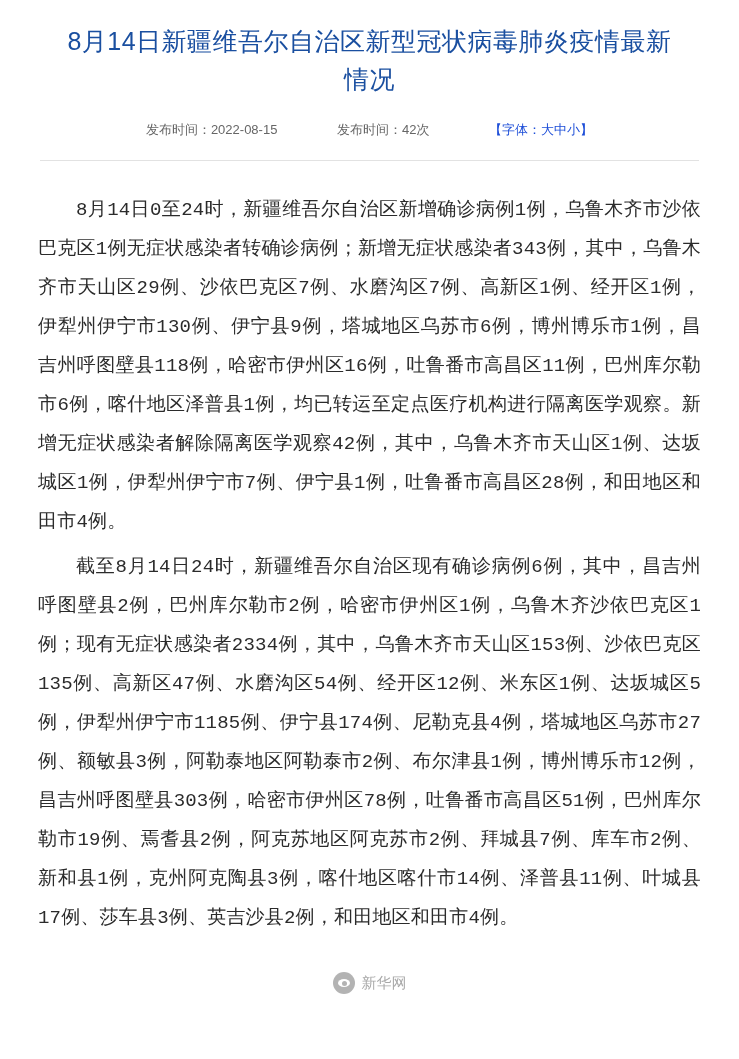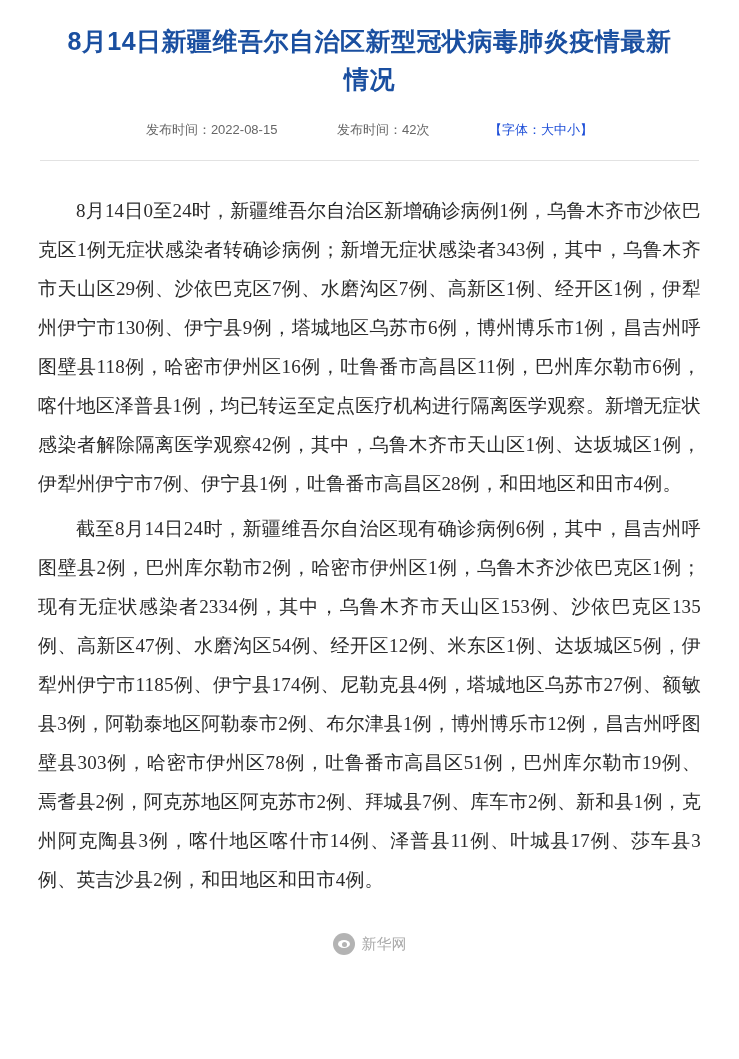--- a/index.html
+++ b/index.html
@@ -22,21 +22,21 @@
     overflow: hidden;
   }
   .header {
     padding: 22px 40px 0 40px;
     box-sizing: border-box;
   }
   .title {
     text-align: center;
     color: #1a4fa0;
     font-family: "Liberation Sans", "DejaVu Sans", sans-serif;
-    font-weight: bold;
+    font-weight: normal;
     font-size: 25px;
     line-height: 38px;
     letter-spacing: 0.5px;
     margin: 0 auto;
     max-width: 620px;
   }
   .meta {
     margin-top: 22px;
     text-align: center;
     color: #666666;
@@ -58,21 +58,21 @@
   .divider {
     margin-top: 20px;
     border-top: 1px solid #e2e2e2;
     width: 100%;
   }
   .content {
     padding: 30px 38px 10px 38px;
     box-sizing: border-box;
   }
   .para {
-    font-family: Liberation Serif, serif;
+    font-family: Liberation Mono, monospace;
     font-size: 19px;
     line-height: 39px;
     color: #2b2b2b;
     text-align: justify;
     text-justify: inter-ideograph;
     text-indent: 2em;
     margin: 0 0 6px 0;
     letter-spacing: 0.2px;
   }
   .footer {

